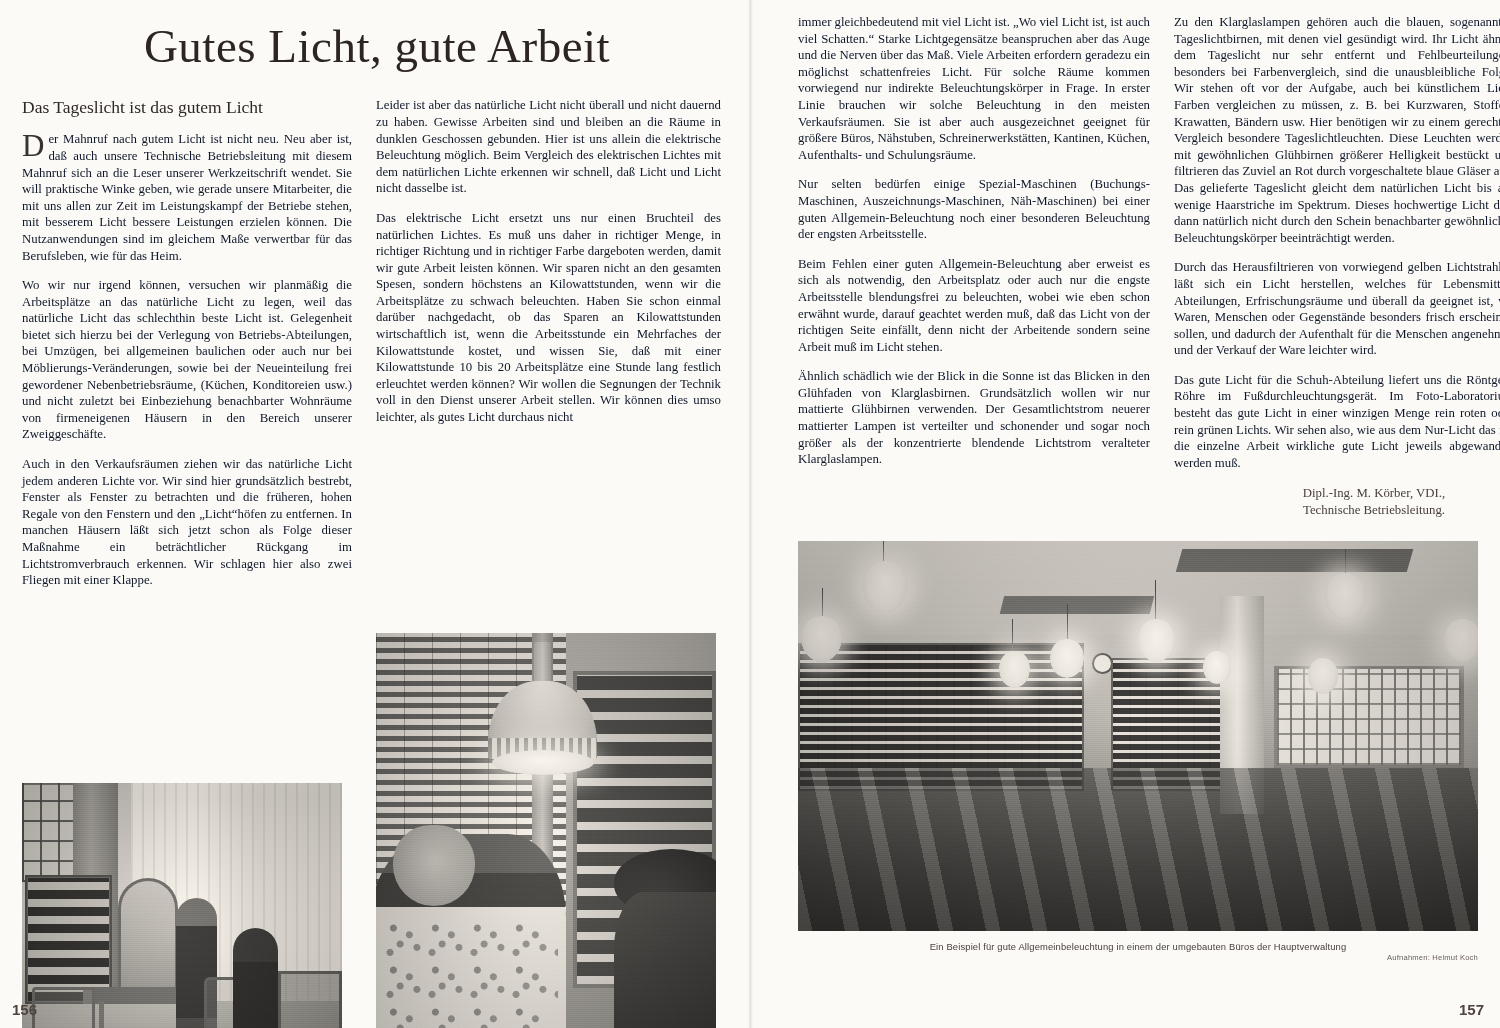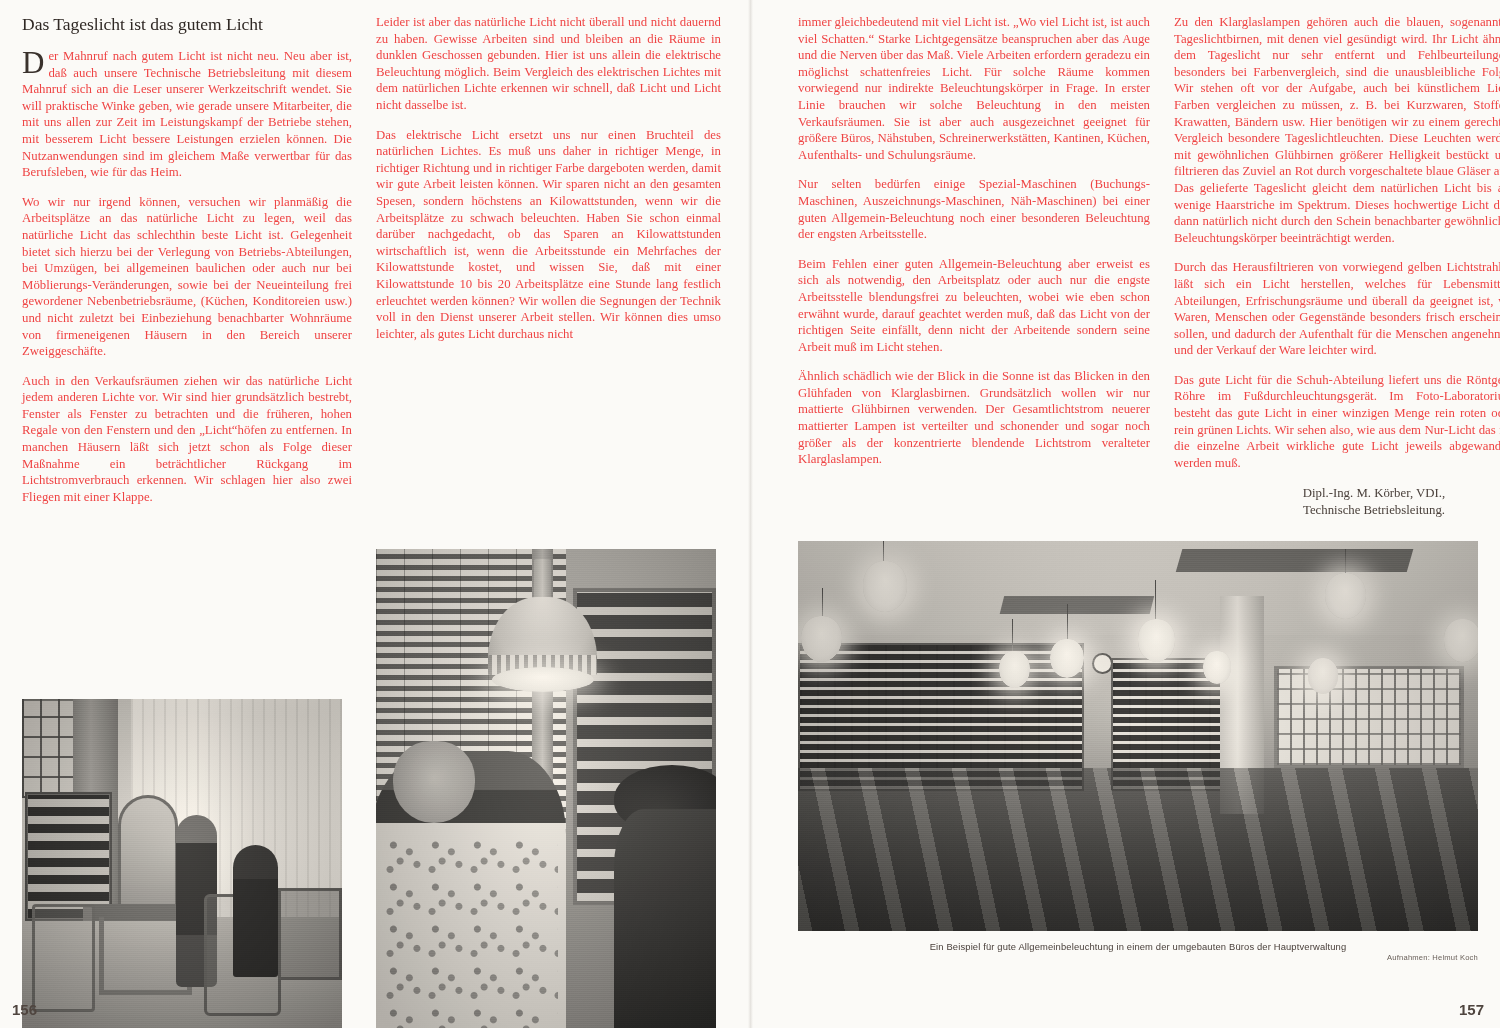--- a/index.html
+++ b/index.html
@@ -60,21 +60,21 @@
   }
   h2.sect.mid{margin-top:22px;margin-bottom:13px;}
 
   p.body{
     font-family:"Liberation Serif", serif;
     font-size:12.8px;
     line-height:16.6px;
     text-align:justify;
     text-justify:inter-word;
     margin:0 0 13px 0;
-    color:#ef4444;
+    color:#0f172a;
     hyphens:none;
   }
   p.body:last-child{margin-bottom:0;}
 
   .dropcap::first-letter{
     float:left;
     font-size:31px;
     line-height:26px;
     padding:2px 4px 0 0;
     font-family:"Liberation Serif", serif;
@@ -272,20 +272,21 @@
   .figrow{display:flex;gap:24px;align-items:flex-end;}
   .fig{display:block;}
 </style>
 </head>
 <body>
 
 <div class="spread">
 
   <div class="page page-left">
 
+    <div class="headline">Gutes Licht, gute Arbeit</div>
 
     <div class="cols">
 
       <div class="col col-l">
         <h2 class="sect">Das Tageslicht ist das gutem Licht</h2>
         <p class="body dropcap">Der Mahnruf nach gutem Licht ist nicht neu. Neu aber ist, daß auch unsere Technische Betriebsleitung mit diesem Mahnruf sich an die Leser unserer Werkzeitschrift wendet. Sie will praktische Winke geben, wie gerade unsere Mitarbeiter, die mit uns allen zur Zeit im Leistungskampf der Betriebe stehen, mit besserem Licht bessere Leistungen erzielen können. Die Nutzanwendungen sind im gleichem Maße verwertbar für das Berufsleben, wie für das Heim.</p>
         <p class="body">Wo wir nur irgend können, versuchen wir planmäßig die Arbeitsplätze an das natürliche Licht zu legen, weil das natürliche Licht das schlechthin beste Licht ist. Gelegenheit bietet sich hierzu bei der Verlegung von Betriebs-Abteilungen, bei Umzügen, bei allgemeinen baulichen oder auch nur bei Möblierungs-Veränderungen, sowie bei der Neueinteilung frei gewordener Nebenbetriebsräume, (Küchen, Konditoreien usw.) und nicht zuletzt bei Einbeziehung benachbarter Wohnräume von firmeneigenen Häusern in den Bereich unserer Zweiggeschäfte.</p>
         <p class="body">Auch in den Verkaufsräumen ziehen wir das natürliche Licht jedem anderen Lichte vor. Wir sind hier grundsätzlich bestrebt, Fenster als Fenster zu betrachten und die früheren, hohen Regale von den Fenstern und den „Licht“höfen zu entfernen. In manchen Häusern läßt sich jetzt schon als Folge dieser Maßnahme ein beträchtlicher Rückgang im Lichtstromverbrauch erkennen. Wir schlagen hier also zwei Fliegen mit einer Klappe.</p>
       </div>
 

